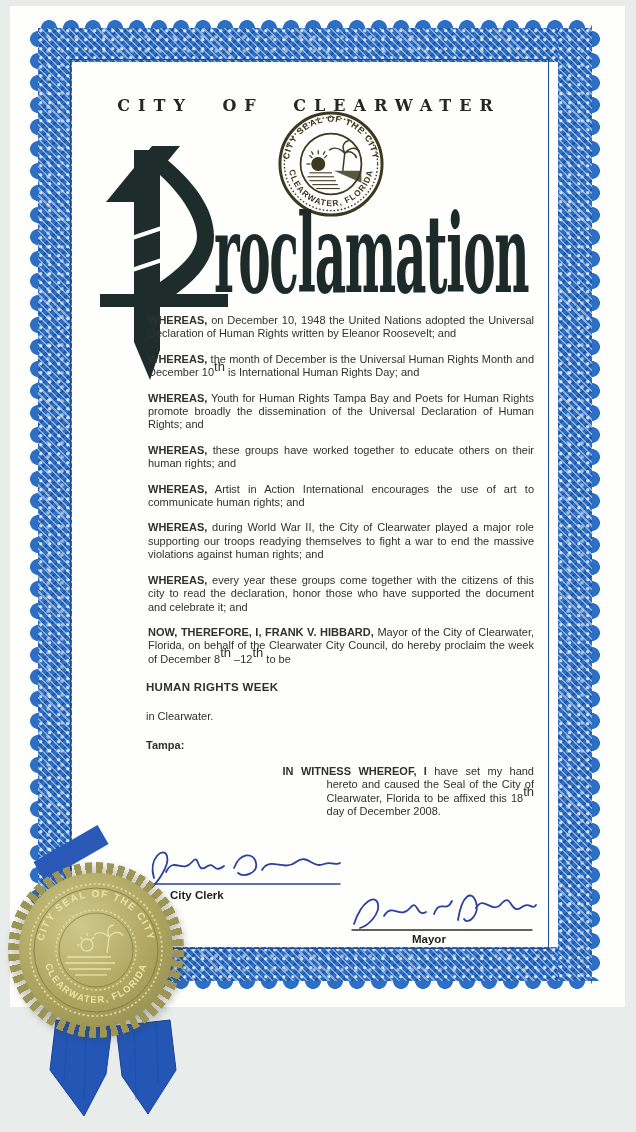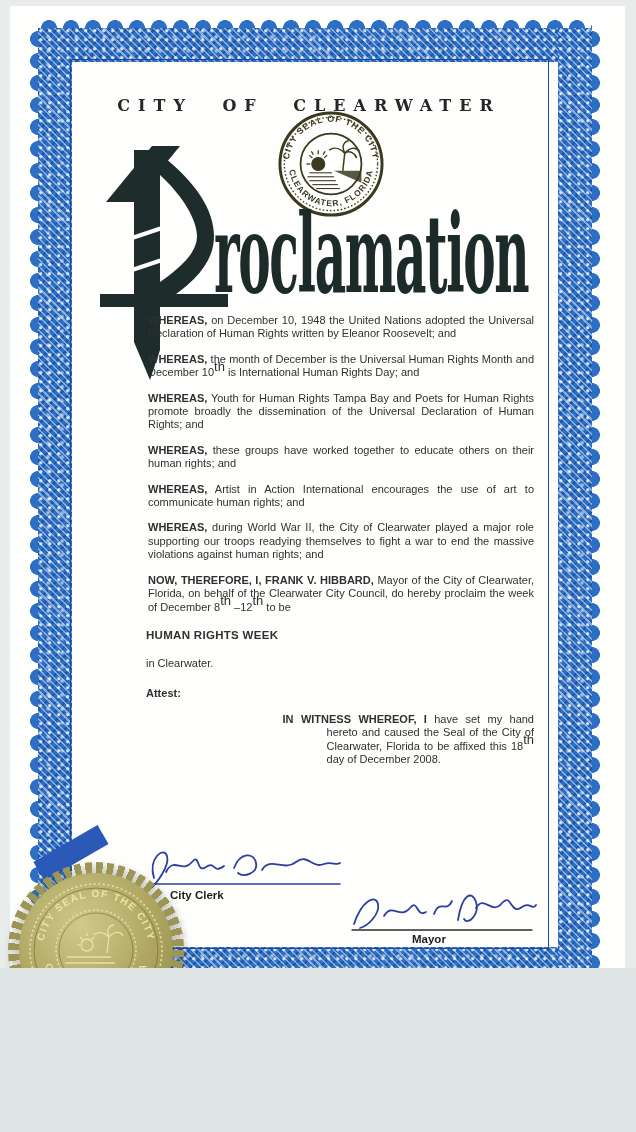--- a/index.html
+++ b/index.html
@@ -1,16 +1,16 @@
 <!DOCTYPE html>
 <html><head>
 <meta charset="utf-8">
 <style>
   html,body{margin:0;padding:0;background:#dfe5e5;}
-  .canvas{position:relative;width:636px;height:968px;background:#e8edec;overflow:hidden;
+  .canvas{position:relative;width:636px;height:1132px;background:#e8edec;overflow:hidden;
           font-family:"Liberation Sans",sans-serif;}
   
   .page{position:absolute;left:10px;top:6px;width:615px;height:1001px;background:#fefefc;}
   
   .lace{position:absolute;background-color:#2c6fc4;
     background-image:
       radial-gradient(circle at 30% 30%, rgba(255,255,255,.8) 1px, transparent 2.2px),
       radial-gradient(circle at 72% 64%, rgba(255,255,255,.55) 1px, transparent 2.6px),
       repeating-linear-gradient(45deg, rgba(255,255,255,.45) 0 1.5px, transparent 1.5px 5px),
       repeating-linear-gradient(-45deg, rgba(16,62,140,.5) 0 2px, transparent 2px 6.5px);
@@ -153,26 +153,27 @@
   <div class="title-rest">roclamation</div>
 
   <div class="textcol">
     <div>
         <p class="para"><b>WHEREAS,</b><span> on December 10, 1948 the United Nations adopted the Universal Declaration of Human Rights written by Eleanor Roosevelt; and</span></p>
         <p class="para"><b>WHEREAS,</b><span> the month of December is the Universal Human Rights Month and December 10</span><sup>th</sup><span> is International Human Rights Day; and</span></p>
         <p class="para"><b>WHEREAS,</b><span> Youth for Human Rights Tampa Bay and Poets for Human Rights promote broadly the dissemination of the Universal Declaration of Human Rights; and</span></p>
         <p class="para"><b>WHEREAS,</b><span> these groups have worked together to educate others on their human rights; and</span></p>
         <p class="para"><b>WHEREAS,</b><span> Artist in Action International encourages the use of art to communicate human rights; and</span></p>
         <p class="para"><b>WHEREAS,</b><span> during World War II, the City of Clearwater played a major role supporting our troops readying themselves to fight a war to end the massive violations against human rights; and</span></p>
+        <p class="para"><b>WHEREAS,</b><span> every year these groups come together with the citizens of this city to read the declaration, honor those who have supported the document and celebrate it; and</span></p>
         <p class="para"><b>NOW, THEREFORE, I, FRANK V. HIBBARD,</b><span> Mayor of the City of Clearwater, Florida, on behalf of the Clearwater City Council, do hereby proclaim the week of December 8</span><sup>th</sup><span> –12</span><sup>th</sup><span> to be</span></p>
       </div>
     <div class="week">HUMAN RIGHTS WEEK</div>
     <div class="closing">in Clearwater.</div>
     <div class="attest-row">
-      <div class="attest-label">Attest:</div>
+      <div class="attest-label">Tampa:</div>
       <div class="witness"><b>IN WITNESS WHEREOF, I</b><span> have set my hand hereto and caused the Seal of the City of Clearwater, Florida to be affixed this 18</span><sup>th</sup><span> day of December 2008.</span></div>
     </div>
   </div>
 
   <div class="sig sig-clerk">
     <span class="sr">Cynthia E. Goudeau</span>
     <svg width="200" height="48" viewBox="0 0 200 48" fill="none" stroke="#2b3f9e" stroke-width="1.8" stroke-linecap="round">
       <path d="M10,36 C4,16 20,4 23,14 C26,24 12,42 7,46"></path>
       <path d="M22,30 C30,14 38,32 48,20 C56,10 52,32 62,25 C72,18 68,33 80,24"></path>
       <path d="M90,26 C96,10 110,10 112,21 C114,31 100,36 94,31"></path>

